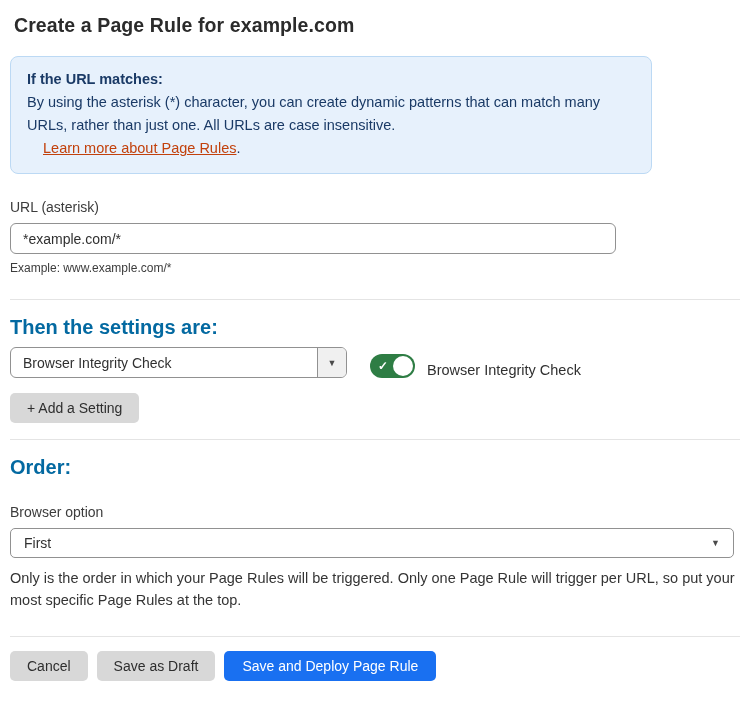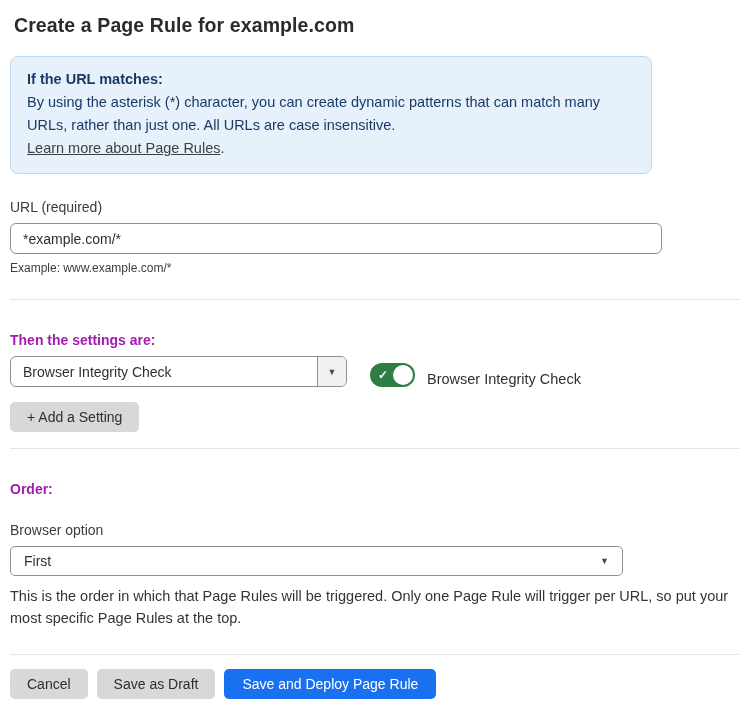--- a/index.html
+++ b/index.html
@@ -27,31 +27,32 @@
     background: #e7f1fc;
     border: 1px solid #bcd9f4;
     border-radius: 8px;
     padding: 11px 16px 13px 16px;
     color: #1a3a66;
     font-size: 14.5px;
     line-height: 23px;
   }
   .info-heading { font-weight: bold; }
   .info-link {
-    color: #404040;
+    color: #c2410c;
     text-decoration: underline;
     cursor: pointer;
+    margin-left: 16px;
   }
 
   
   .field-label { margin-top: 25px; font-size: 14px; color: #3c3c3c; }
   .url-input {
     display: block;
     margin-top: 8px;
-    width: 652px;
+    width: 606px;
     height: 31px;
     border: 1px solid #919191;
     border-radius: 6px;
     padding: 0 12px;
     font-size: 14px;
     font-family: "Liberation Sans", sans-serif;
     color: #303030;
     background: #ffffff;
     outline: none;
   }
@@ -61,24 +62,24 @@
     border: none;
     border-top: 1px solid #e4e4e4;
     width: 730px;
     margin-left: 0;
   }
   .divider-1 { margin-top: 24px; }
   .divider-2 { margin-top: 16px; }
   .divider-3 { margin-top: 25px; }
 
   .section-heading {
-    font-size: 14px;
+    font-size: 20px;
     font-weight: bold;
-    color: #a21caf;
-    margin-top: 32px;
+    color: #0369a1;
+    margin-top: 16px;
   }
 
   
   .setting-row {
     margin-top: 8px;
     display: flex;
     align-items: flex-end;
   }
   .combobox {
     width: 337px;
@@ -153,21 +154,21 @@
     background: #d8d8d8;
     color: #2e2e2e;
     height: 30px;
     padding: 0 17px;
   }
   .add-setting-btn { margin-top: 15px; height: 30px; }
 
   
   .select-box {
     margin-top: 8px;
-    width: 613px;
+    width: 724px;
     height: 30px;
     border: 1px solid #919191;
     border-radius: 5px;
     background: #ffffff;
     display: flex;
     align-items: center;
     justify-content: space-between;
     padding: 0 13px;
     cursor: pointer;
   }
@@ -200,21 +201,21 @@
 <div class="page">
 
   <h1 class="page-title">Create a Page Rule for example.com</h1>
 
   <div class="info-box">
     <div class="info-heading">If the URL matches:</div>
     <div class="info-body">By using the asterisk (*) character, you can create dynamic patterns that can match many URLs, rather than just one. All URLs are case insensitive.</div>
     <div class="info-link-line"><a class="info-link">Learn more about Page Rules</a><span>.</span></div>
   </div>
 
-  <div class="field-label">URL (required)</div>
+  <div class="field-label">URL (asterisk)</div>
   <input class="url-input" type="text" value="*example.com/*" style="">
   <div class="field-hint">Example: www.example.com/*</div>
 
   <hr class="divider divider-1">
 
   <h2 class="section-heading">Then the settings are:</h2>
 
 
   <div class="setting-row">
     <div class="combobox">
@@ -236,21 +237,21 @@
 
   <h2 class="section-heading">Order:</h2>
 
   <div class="field-label">Browser option</div>
 
   <div class="select-box">
     <span class="select-value">First</span>
     <span class="arrow-glyph">▼</span>
   </div>
 
-  <p class="order-help">This is the order in which that Page Rules will be triggered. Only one Page Rule will trigger per URL, so put your most specific Page Rules at the top.</p>
+  <p class="order-help">Only is the order in which your Page Rules will be triggered. Only one Page Rule will trigger per URL, so put your most specific Page Rules at the top.</p>
 
   <hr class="divider divider-3">
 
   <div class="footer-row">
     <button class="btn btn-gray">Cancel</button>
     <button class="btn btn-gray">Save as Draft</button>
     <button class="btn btn-blue">Save and Deploy Page Rule</button>
   </div>
 
 </div>

